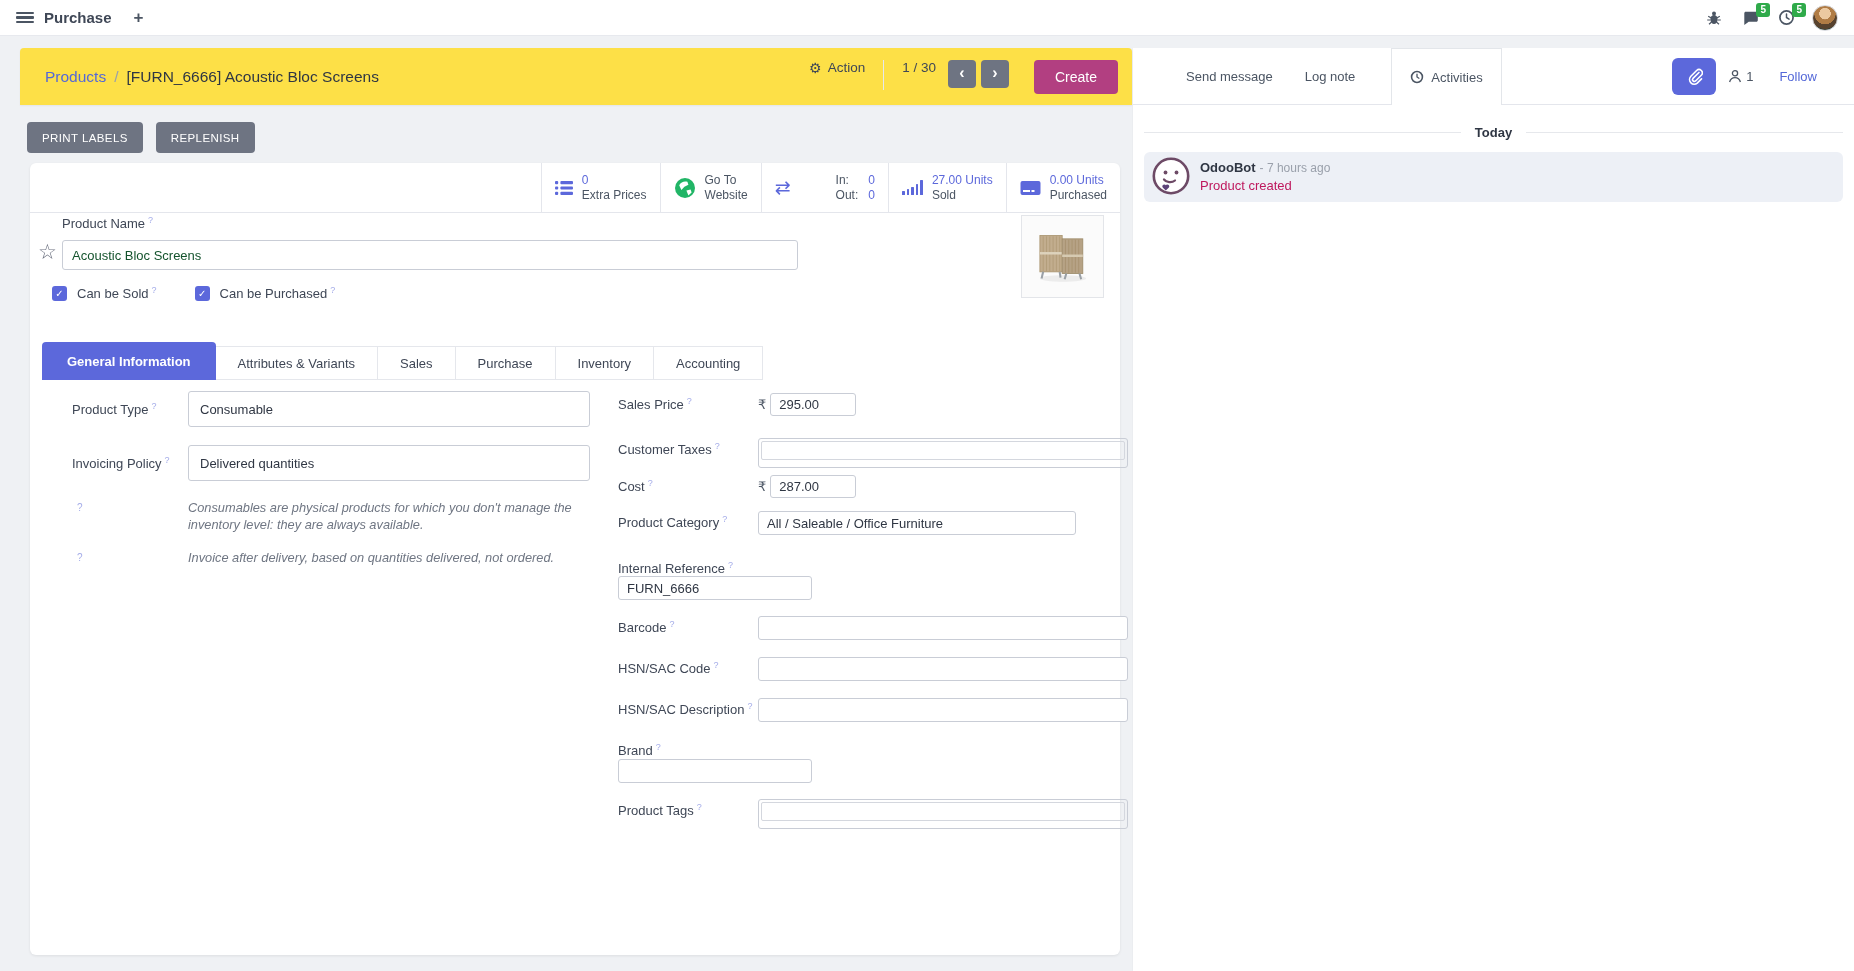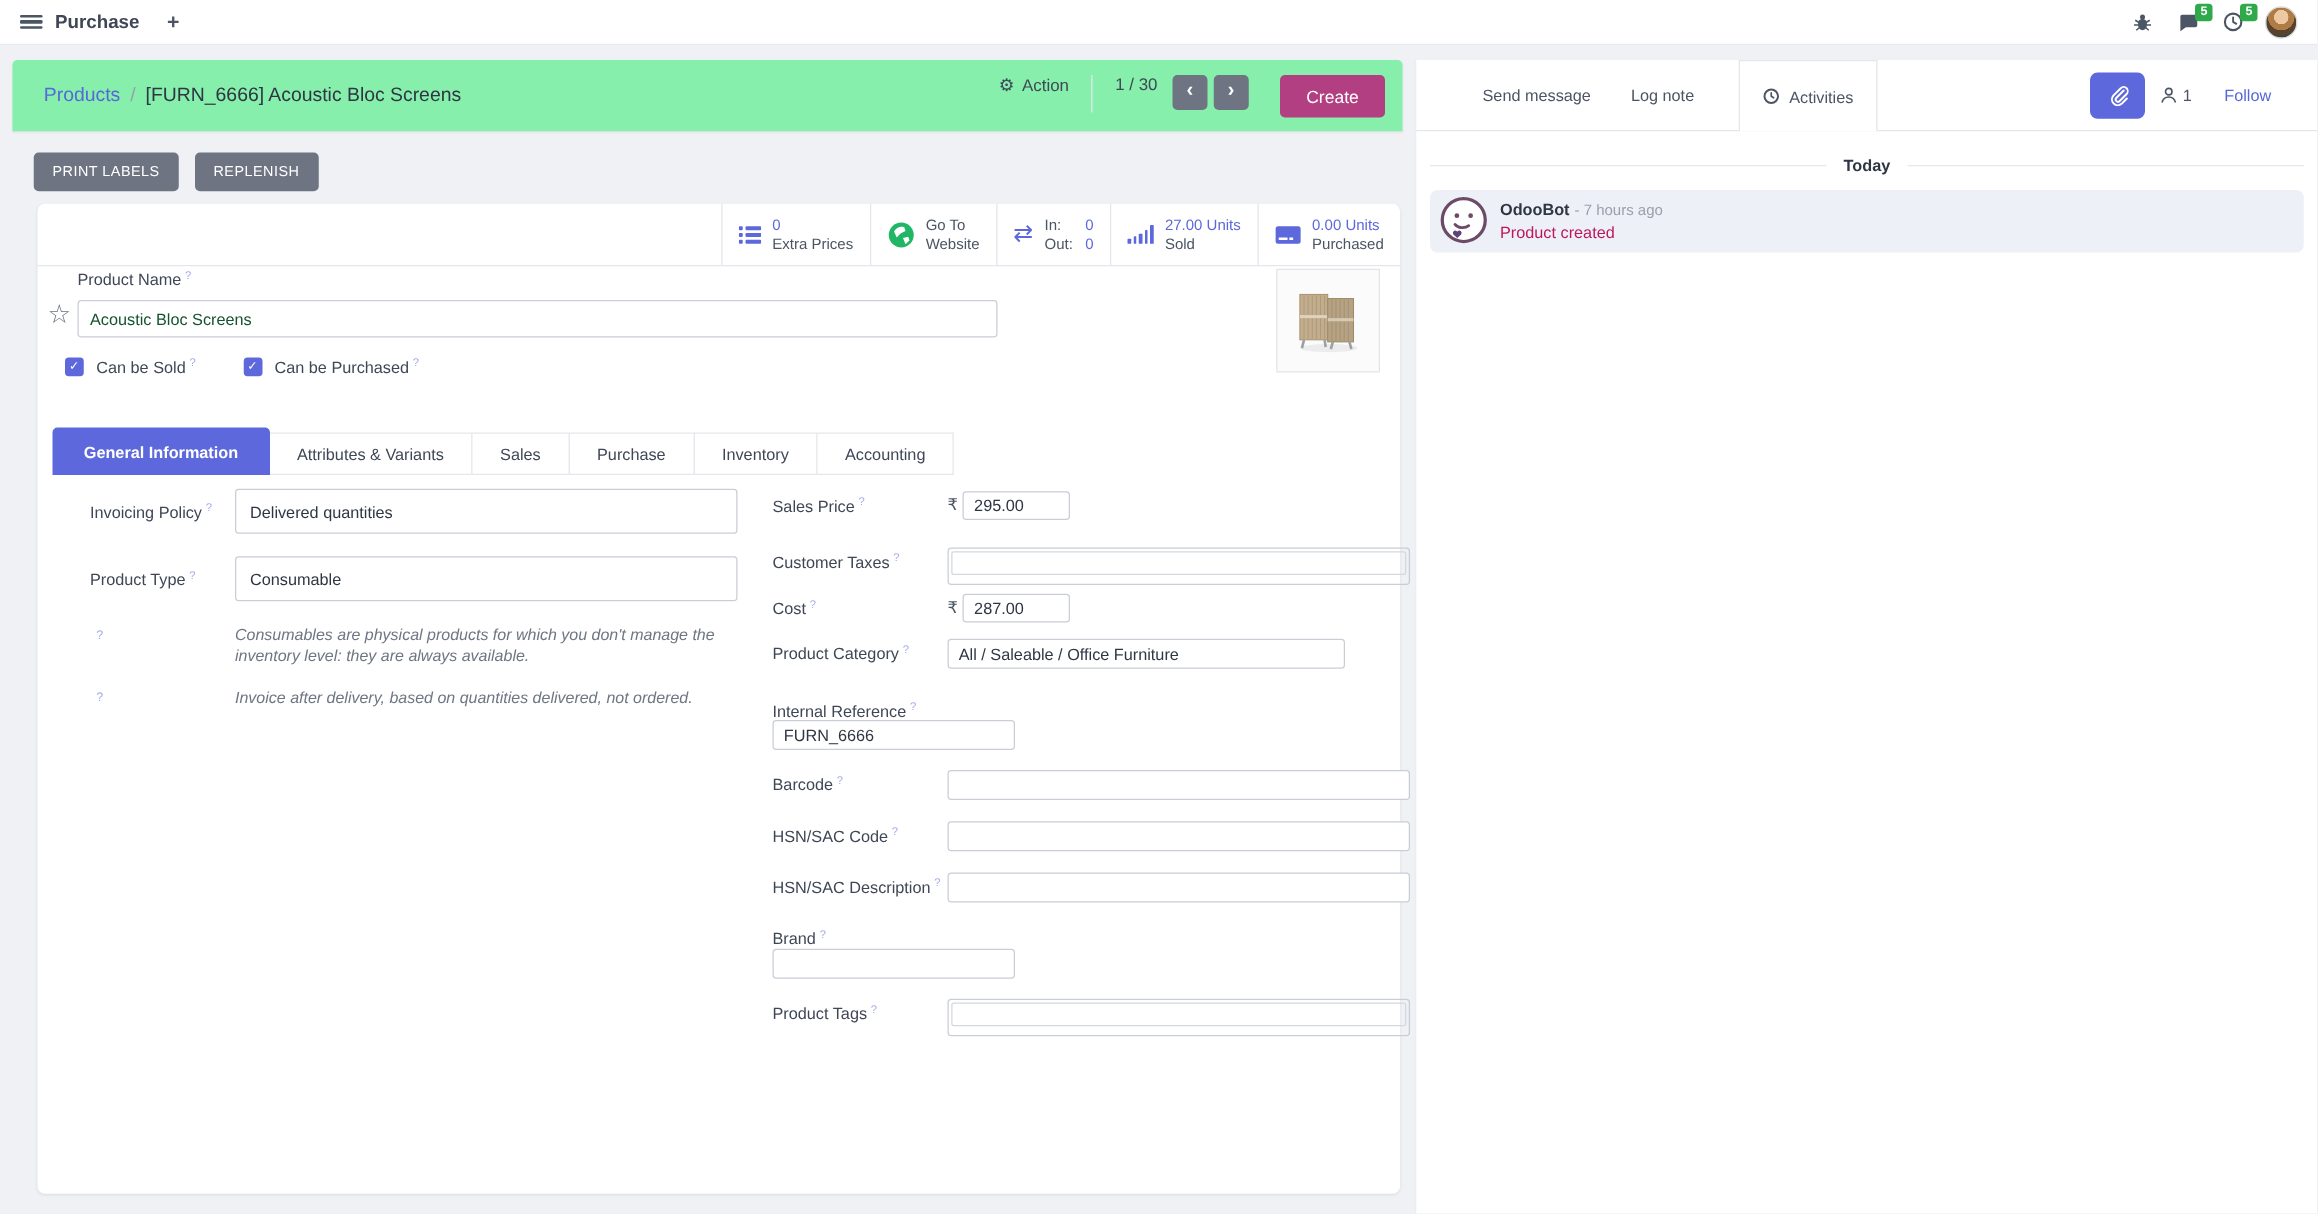--- a/index.html
+++ b/index.html
@@ -17,21 +17,21 @@
   .burger{width:18px;height:12px;display:flex;flex-direction:column;justify-content:space-between;margin:0 10px 0 6px;cursor:pointer;}
   .burger span{display:block;height:2.4px;background:#4b5563;border-radius:1px;}
   .app-title{font-size:15px;font-weight:600;color:#3f4756;margin-right:22px;}
   .newtab{font-size:17px;font-weight:700;color:#4b5563;cursor:pointer;line-height:1;}
   .nav-right{margin-left:auto;display:flex;align-items:center;gap:16px;padding-right:6px;}
   .nav-ico{position:relative;width:20px;height:20px;color:#4b5563;display:flex;align-items:center;justify-content:center;cursor:pointer;}
   .badge{position:absolute;top:-5px;right:-10px;background:var(--green);color:#fff;font-size:10px;font-weight:700;line-height:1;padding:2px 4px;border-radius:3px;}
   .avatar{width:26px;height:26px;border-radius:50%;background:radial-gradient(circle at 50% 32%,#ecc9a0 0 28%,#b07c45 29% 52%,#57422e 53% 74%,#384237 75% 100%);border:1px solid #d8dadf;cursor:pointer;}
 
   
-  .cpanel{position:absolute;top:48px;left:10px;width:1112px;height:57px;background:#86efac;border-radius:4px 4px 0 0;box-shadow:0 1px 2px rgba(0,0,0,.05);display:flex;align-items:center;padding:0 14px 0 25px;}
+  .cpanel{position:absolute;top:48px;left:20px;width:1112px;height:57px;background:#fde047;border-radius:4px 4px 0 0;box-shadow:0 1px 2px rgba(0,0,0,.05);display:flex;align-items:center;padding:0 14px 0 25px;}
   .crumbs{font-size:15.5px;display:flex;align-items:center;gap:8px;}
   .crumb-link{color:var(--link);cursor:pointer;text-decoration:none;}
   .crumb-sep::before{content:"/";color:#9aa0ab;font-weight:300;}
   .crumb-cur{color:#2f3643;}
   .cp-right{margin-left:auto;display:flex;align-items:flex-start;}
   .action-btn{display:flex;align-items:center;gap:6px;font-size:13.5px;color:#3f4756;cursor:pointer;}
   .gear::before{content:"⚙";font-size:14px;color:#3f4756;}
   .cp-div{width:1px;height:30px;background:#e6e8ed;margin:0 18px;}
   .pager-val{font-size:13.5px;margin-right:12px;color:#3f4756;}
   .pg-btn{width:28px;height:28px;border:none;border-radius:4px;background:var(--graybtn);color:#fff;font-size:16px;font-weight:700;cursor:pointer;display:flex;align-items:center;justify-content:center;line-height:1;}
@@ -44,21 +44,21 @@
   .hdr-actions{position:absolute;top:122px;left:27px;display:flex;gap:13px;}
   .flat-btn{height:31px;padding:0 15px;background:var(--graybtn);border:none;border-radius:4px;color:#fff;font-size:11.5px;letter-spacing:.4px;cursor:pointer;font-family:Liberation Sans, sans-serif;}
 
   
   .card{position:absolute;top:163px;left:30px;width:1090px;height:792px;background:#fff;border-radius:6px;box-shadow:0 1px 3px rgba(0,0,0,.08);}
   .statrow{position:absolute;top:0;left:0;right:0;height:50px;border-bottom:1px solid var(--border);display:flex;justify-content:flex-end;}
   .stat{display:flex;align-items:center;gap:9px;padding:0 13px;border-left:1px solid var(--border);cursor:pointer;}
   .stat-txt{display:flex;flex-direction:column;line-height:1.25;font-size:12px;}
   .stat-val{color:var(--accent);}
   .stat-lbl{color:#4b5563;}
-  .flow-grid{display:grid;grid-template-columns:auto auto;column-gap:10px;font-size:12px;line-height:1.25;}
+  .flow-grid{display:grid;grid-template-columns:auto auto;column-gap:10px;font-size:12px;line-height:1.25;margin-left:36px;}
   .bars{display:flex;align-items:flex-end;gap:2px;height:15px;}
   .bars i{display:block;width:2.6px;background:var(--accent);border-radius:.5px;}
   .exchg{font-size:19px;color:var(--accent);line-height:1;font-family:"DejaVu Sans",sans-serif;}
 
   .hq::after{content:"?";color:#a3abe8;font-size:9px;vertical-align:super;margin-left:3px;}
   .hq-solo::before{content:"?";color:#a3abe8;font-size:10px;}
 
   .name-lbl{position:absolute;top:52px;left:32px;font-size:13px;color:#3f4756;}
   .star{position:absolute;top:78px;left:8px;font-size:21px;color:#6d7280;cursor:pointer;line-height:1;}
   .name-input{position:absolute;top:77px;left:32px;width:736px;height:30px;border:1px solid var(--inputborder);border-radius:3px;padding:0 9px;font-size:13px;color:#14532d;font-family:inherit;}
@@ -298,26 +298,26 @@
       <div class="tab">Attributes &amp; Variants</div>
       <div class="tab">Sales</div>
       <div class="tab">Purchase</div>
       <div class="tab">Inventory</div>
       <div class="tab">Accounting</div>
     </div>
 
     <div class="fbody">
       <div class="col-left">
         <div class="lrow">
+          <span class="flabel hq">Product Type</span>
+          <input class="sel" value="Consumable" style="">
+        </div>
+        <div class="lrow">
           <span class="flabel hq">Invoicing Policy</span>
           <input class="sel" value="Delivered quantities" style="">
-        </div>
-        <div class="lrow">
-          <span class="flabel hq">Product Type</span>
-          <input class="sel" value="Consumable" style="">
         </div>
         <div class="helprow">
           <span class="hq-solo"></span>
           <span class="helptxt">Consumables are physical products for which you don't manage the inventory level: they are always available.</span>
         </div>
         <div class="helprow">
           <span class="hq-solo"></span>
           <span class="helptxt">Invoice after delivery, based on quantities delivered, not ordered.</span>
         </div>
       </div>

